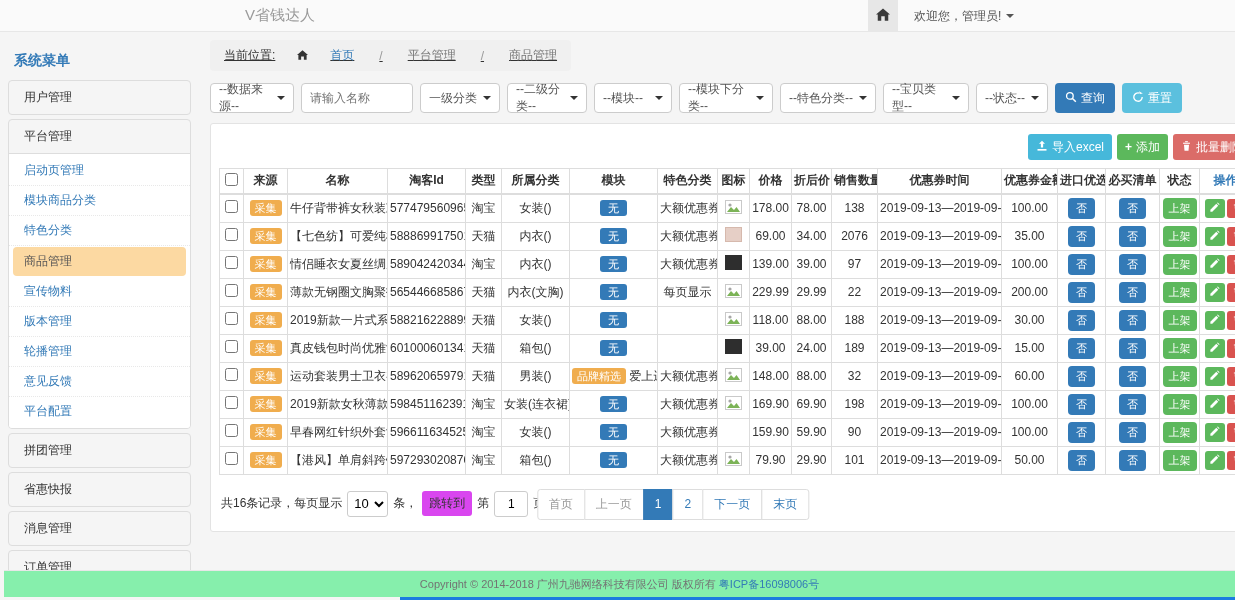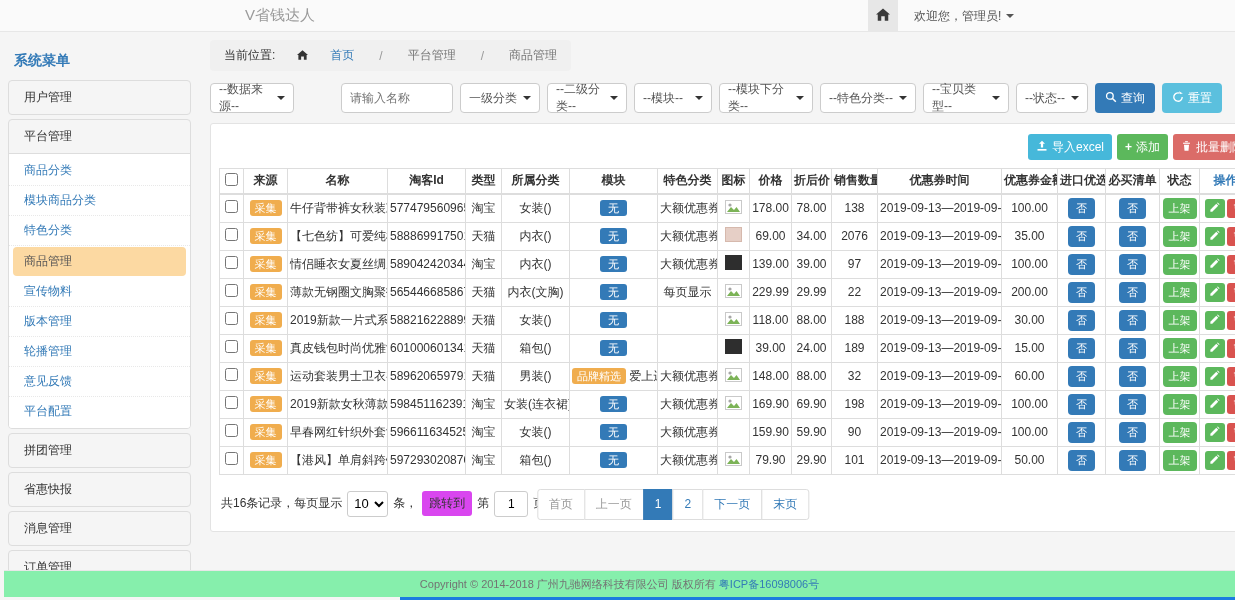--- a/index.html
+++ b/index.html
@@ -21,29 +21,29 @@
   .sidebar { width:183px; flex:none; }
   .side-title { color:#337ab7; font-weight:bold; font-size:14px; padding:12px 6px 10px; }
   .acc { border:1px solid #ddd; border-radius:4px; margin-bottom:4px; background:#f5f5f5; overflow:hidden; }
   .acc-h { padding:8px 15px; color:#333; cursor:pointer; }
   .submenu { background:#fff; border-top:1px solid #ddd; padding:2px 0; }
   .side-link { display:block; padding:6px 15px; color:#337ab7; border-bottom:1px dotted #e8e8e8; cursor:pointer; }
   .submenu .side-link:last-child { border-bottom:none; }
   .side-link.active { background:#fcd9a2; border-radius:4px; color:#555; margin:1px 4px; padding:6px 11px; border-bottom:none; }
   
   .main { flex:1; margin-left:19px; position:relative; }
-  .breadcrumb { display:inline-flex; align-items:center; gap:22px; background:#f0f0f0; border-radius:4px; padding:7px 14px; }
+  .breadcrumb { display:inline-flex; align-items:center; gap:22px; background:#f0f0f0; border-radius:4px; padding:7px 14px;text-decoration:underline; }
   .bc-link { color:#337ab7; cursor:pointer; }
   .bc-sep { color:#999; margin:0 3px; }
   .bc-muted { color:#777; cursor:pointer; }
   .filter-row { display:flex; gap:7px; margin-top:12px; align-items:center; }
   .sel { height:30px; border:1px solid #ccc; border-radius:4px; background:#fff; display:flex; align-items:center; justify-content:space-between; padding:0 8px; color:#555; cursor:pointer; flex:none; }
   .sel .caret-down { border-top-color:#333; margin-left:5px; }
   .f-source{width:84px}.f-cat1{width:80px}.f-cat2{width:80px}.f-module{width:78px}.f-modcat{width:94px}.f-feature{width:96px}.f-itemtype{width:86px}.f-status{width:72px}
-  .txt-input { height:30px; border:1px solid #ccc; border-radius:4px; padding:0 8px; width:112px; color:#555; font-size:12px;margin-left:40px; }
+  .txt-input { height:30px; border:1px solid #ccc; border-radius:4px; padding:0 8px; width:112px; color:#555; font-size:12px; }
   .btn { border:none; border-radius:4px; color:#fff; height:30px; padding:0 10px; font-size:12px; display:inline-flex; align-items:center; gap:4px; cursor:pointer; font-family:inherit; }
   .btn-primary { background:#337ab7; }
   .btn-info { background:#5bc0de; }
   .btn-teal { background:#46b8da; }
   .btn-success { background:#5cb85c; }
   .btn-danger-soft { background:#db6c68; }
   .btn-sm { height:26px; padding:0 8px; border-radius:3px; }
   .panel { background:#fff; border:1px solid #e3e3e3; border-radius:3px; margin-top:10px; padding:10px 8px; min-height:362px; }
   .toolbar { display:flex; justify-content:flex-end; gap:5px; margin-bottom:8px; }
   
@@ -118,21 +118,21 @@
 
   <div class="sidebar">
     <div class="side-title">系统菜单</div>
     <div id="sidebar-root">
         <div class="acc">
           <div class="acc-h">用户管理</div>
         </div>
         <div class="acc">
           <div class="acc-h">平台管理</div>
           <div class="submenu">
-            <a class="side-link">商品分类</a>
+            <a class="side-link">启动页管理</a>
             <a class="side-link">模块商品分类</a>
             <a class="side-link">特色分类</a>
             <a class="side-link active">商品管理</a>
             <a class="side-link">宣传物料</a>
             <a class="side-link">版本管理</a>
             <a class="side-link">轮播管理</a>
             <a class="side-link">意见反馈</a>
             <a class="side-link">平台配置</a>
           </div>
         </div>

